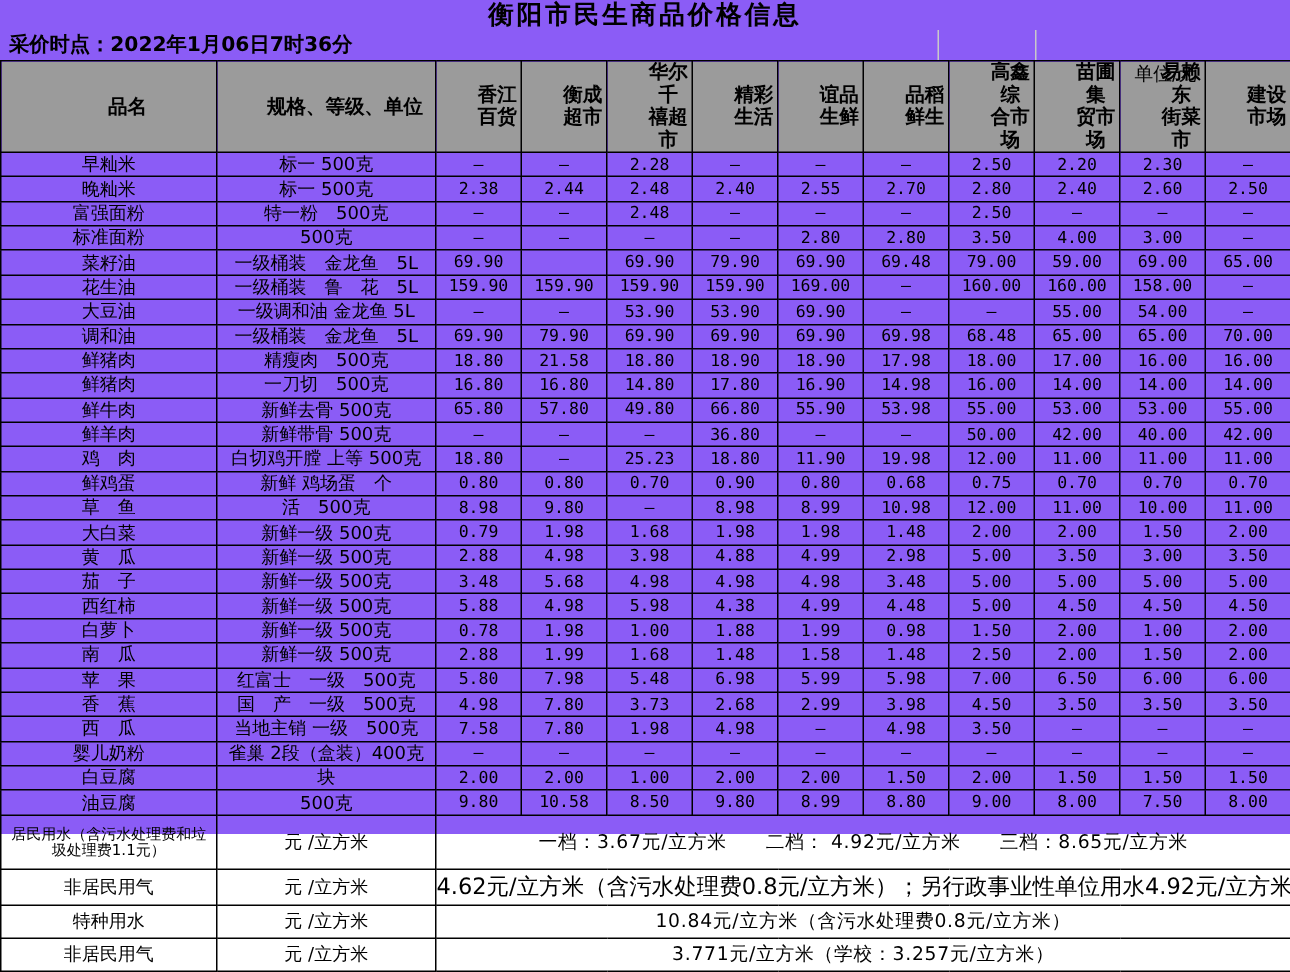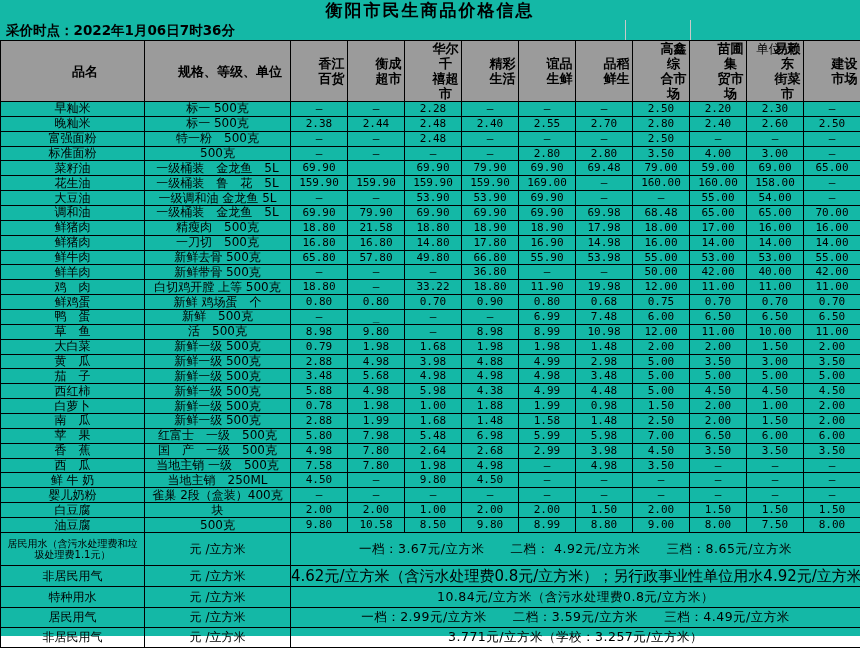--- a/index.html
+++ b/index.html
@@ -1,18 +1,18 @@
 <!DOCTYPE html>
 <html><head>
 <meta charset="utf-8">
 <style>
   html,body{margin:0;padding:0;background:#fff;}
   body{width:860px;height:648px;overflow:hidden;
        font-family:"DejaVu Sans",sans-serif;color:#000;}
-  .sheet{width:860px;height:636px;position:relative;background:#14b8a6;}
+  .sheet{width:860px;height:556px;position:relative;background:#8b5cf6;}
 
   .title-row{height:20px;line-height:20px;text-align:center;
              font-family:"DejaVu Serif","Liberation Serif",serif;
              font-weight:bold;font-size:17px;letter-spacing:2px;}
   .sub-row{height:20px;line-height:20px;position:relative;}
   .survey-time{position:absolute;left:6px;top:0;font-weight:bold;font-size:13.5px;}
   .unit-label{position:absolute;right:62px;top:19px;font-size:12.5px;}
   .faint-v{position:absolute;top:0;height:20px;width:0;border-left:1px solid #c9c9c9;}
   .fv1{left:625px;} .fv2{left:690px;}
 
@@ -254,21 +254,21 @@
           <td class="c-val">50.00</td>
           <td class="c-val">42.00</td>
           <td class="c-val">40.00</td>
           <td class="c-val">42.00</td>
         </tr>
         <tr class="data-row">
           <td class="c-name">鸡　肉</td>
           <td class="c-spec">白切鸡开膛 上等 500克</td>
           <td class="c-val">18.80</td>
           <td class="c-val">—</td>
-          <td class="c-val">33.22</td>
+          <td class="c-val">25.23</td>
           <td class="c-val">18.80</td>
           <td class="c-val">11.90</td>
           <td class="c-val">19.98</td>
           <td class="c-val">12.00</td>
           <td class="c-val">11.00</td>
           <td class="c-val">11.00</td>
           <td class="c-val">11.00</td>
         </tr>
         <tr class="data-row">
           <td class="c-name">鲜鸡蛋</td>
@@ -278,34 +278,20 @@
           <td class="c-val">0.70</td>
           <td class="c-val">0.90</td>
           <td class="c-val">0.80</td>
           <td class="c-val">0.68</td>
           <td class="c-val">0.75</td>
           <td class="c-val">0.70</td>
           <td class="c-val">0.70</td>
           <td class="c-val">0.70</td>
         </tr>
         <tr class="data-row">
-          <td class="c-name">鸭　蛋</td>
-          <td class="c-spec">新鲜　500克</td>
-          <td class="c-val">—</td>
-          <td class="c-val">_</td>
-          <td class="c-val">—</td>
-          <td class="c-val">—</td>
-          <td class="c-val">6.99</td>
-          <td class="c-val">7.48</td>
-          <td class="c-val">6.00</td>
-          <td class="c-val">6.50</td>
-          <td class="c-val">6.50</td>
-          <td class="c-val">6.50</td>
-        </tr>
-        <tr class="data-row">
           <td class="c-name">草　鱼</td>
           <td class="c-spec">活　500克</td>
           <td class="c-val">8.98</td>
           <td class="c-val">9.80</td>
           <td class="c-val">—</td>
           <td class="c-val">8.98</td>
           <td class="c-val">8.99</td>
           <td class="c-val">10.98</td>
           <td class="c-val">12.00</td>
           <td class="c-val">11.00</td>
@@ -408,53 +394,39 @@
           <td class="c-val">7.00</td>
           <td class="c-val">6.50</td>
           <td class="c-val">6.00</td>
           <td class="c-val">6.00</td>
         </tr>
         <tr class="data-row">
           <td class="c-name">香　蕉</td>
           <td class="c-spec">国　产　一级　500克</td>
           <td class="c-val">4.98</td>
           <td class="c-val">7.80</td>
-          <td class="c-val">2.64</td>
+          <td class="c-val">3.73</td>
           <td class="c-val">2.68</td>
           <td class="c-val">2.99</td>
           <td class="c-val">3.98</td>
           <td class="c-val">4.50</td>
           <td class="c-val">3.50</td>
           <td class="c-val">3.50</td>
           <td class="c-val">3.50</td>
         </tr>
         <tr class="data-row">
           <td class="c-name">西　瓜</td>
           <td class="c-spec">当地主销 一级　500克</td>
           <td class="c-val">7.58</td>
           <td class="c-val">7.80</td>
           <td class="c-val">1.98</td>
           <td class="c-val">4.98</td>
           <td class="c-val">—</td>
           <td class="c-val">4.98</td>
           <td class="c-val">3.50</td>
-          <td class="c-val">—</td>
-          <td class="c-val">—</td>
-          <td class="c-val">—</td>
-        </tr>
-        <tr class="data-row">
-          <td class="c-name">鲜 牛 奶</td>
-          <td class="c-spec">当地主销　250ML</td>
-          <td class="c-val">4.50</td>
-          <td class="c-val">—</td>
-          <td class="c-val">9.80</td>
-          <td class="c-val">4.50</td>
-          <td class="c-val">—</td>
-          <td class="c-val">—</td>
-          <td class="c-val">—</td>
           <td class="c-val">—</td>
           <td class="c-val">—</td>
           <td class="c-val">—</td>
         </tr>
         <tr class="data-row">
           <td class="c-name">婴儿奶粉</td>
           <td class="c-spec">雀巢 2段（盒装）400克</td>
           <td class="c-val">—</td>
           <td class="c-val">—</td>
           <td class="c-val">—</td>
@@ -505,24 +477,19 @@
           <td class="u-label">非居民用气</td>
           <td class="u-unit">元 /立方米</td>
           <td class="u-text u-small" colspan="10">4.62元/立方米（含污水处理费0.8元/立方米）；另行政事业性单位用水4.92元/立方米（含垃圾费0.3元/立方米）</td>
         </tr>
         <tr class="u-row">
           <td class="u-label">特种用水</td>
           <td class="u-unit">元 /立方米</td>
           <td class="u-text" colspan="10">10.84元/立方米（含污水处理费0.8元/立方米）</td>
         </tr>
         <tr class="u-row">
-          <td class="u-label">居民用气</td>
-          <td class="u-unit">元 /立方米</td>
-          <td class="u-text" colspan="10">一档：2.99元/立方米　　二档：3.59元/立方米　　三档：4.49元/立方米</td>
-        </tr>
-        <tr class="u-row">
           <td class="u-label">非居民用气</td>
           <td class="u-unit">元 /立方米</td>
           <td class="u-text" colspan="10">3.771元/立方米（学校：3.257元/立方米）</td>
         </tr>
       </tbody>
   </table>
 </div>
 
 </body></html>

